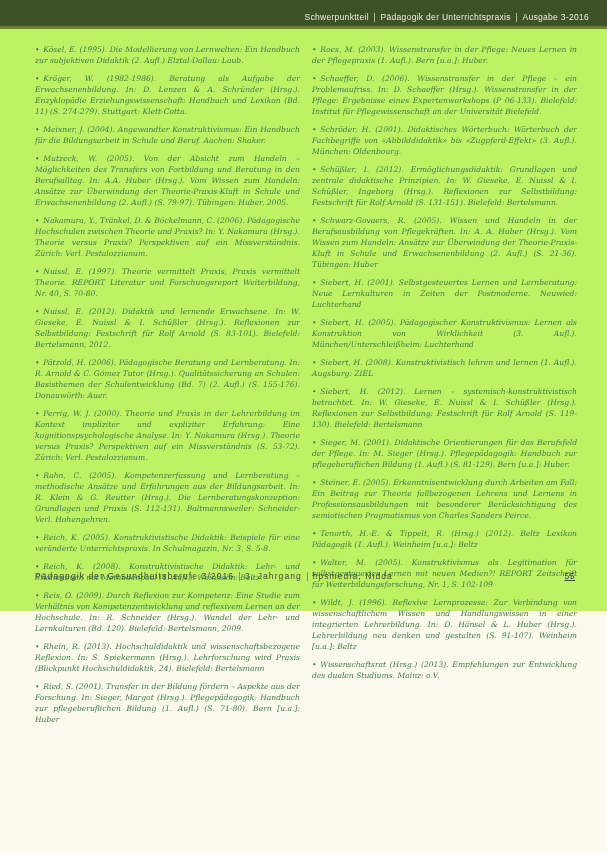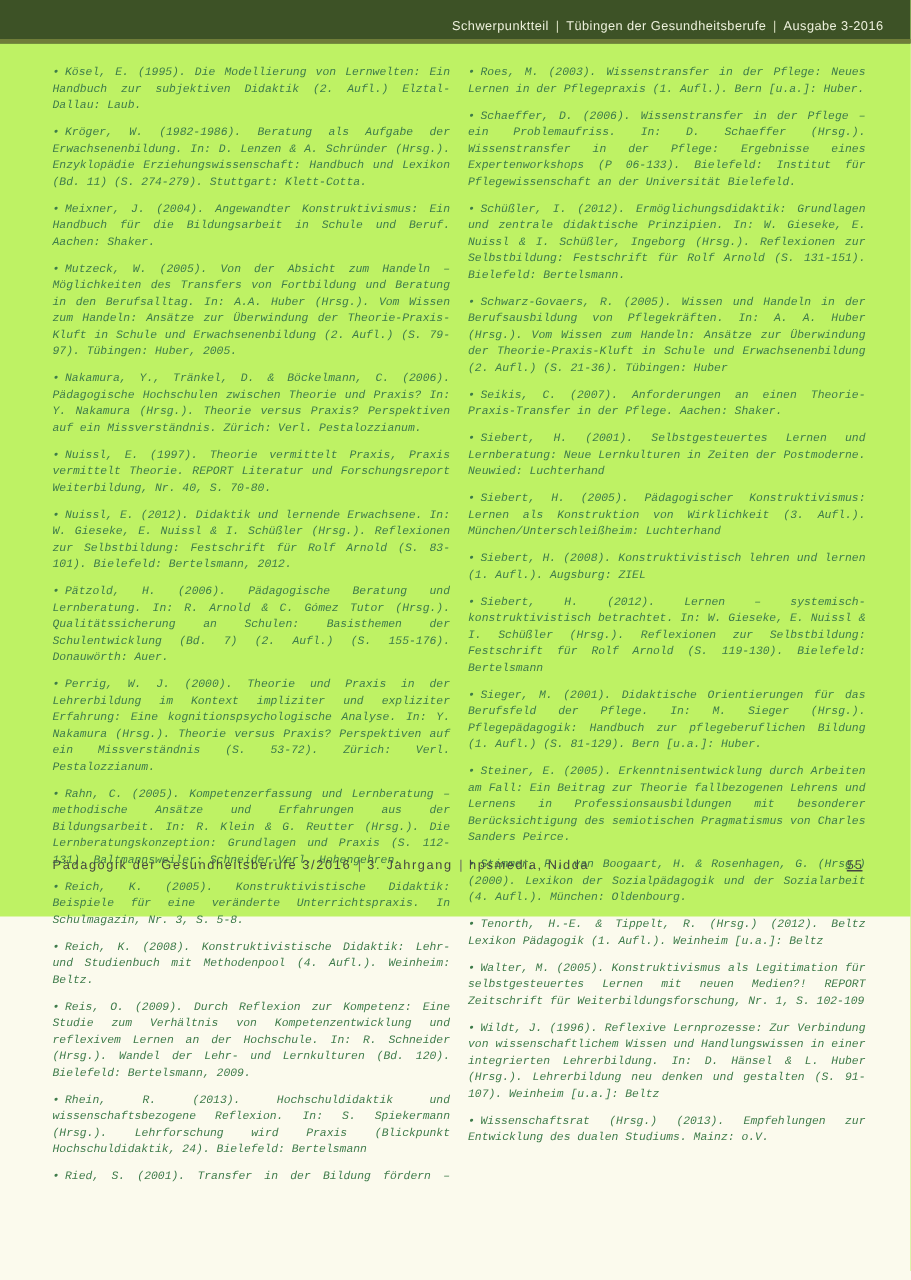--- a/index.html
+++ b/index.html
@@ -17,21 +17,21 @@
     color:#edf0dc; font-family:"Liberation Sans", sans-serif;
     font-size:8.5px; letter-spacing:0.3px; white-space:nowrap;
   }
   .topbar .seg + .seg::before { content:"\2002|\2002"; color:#d8ddc0; }
 
   
   .content {
     display:flex; gap:12px; padding:15px 30px 0 35px;
     height:762px; overflow:hidden;
   }
-  .col { width:265px;font-family:Liberation Mono, monospace; }
+  .col { width:265px; }
   .ref {
     font-size:7.6px; line-height:11px; color:#3e7b4a;
     font-style:italic; text-align:justify; margin-bottom:7px;
     hyphens:auto; -webkit-hyphens:auto;
   }
   .ref::before { content:"\2022\2002"; }
 
   
   .footer {
     position:absolute; left:35px; right:32px; bottom:30px;
@@ -45,21 +45,21 @@
   .footer .pagenum { letter-spacing:0.5px;text-decoration:underline; }
 </style>
 </head>
 <body>
 
 <div class="page">
 
   <div class="topbar">
     <div class="segwrap" style="display:flex;">
         <span class="seg">Schwerpunktteil</span>
-        <span class="seg">Tübingen der Gesundheitsberufe</span>
+        <span class="seg">Pädagogik der Unterrichtspraxis</span>
         <span class="seg">Ausgabe 3-2016</span>
       </div>
   </div>
 
   <div class="content">
     <div class="col">
         <p class="ref">Kösel, E. (1995). Die Modellierung von Lernwelten: Ein Handbuch zur subjektiven Didaktik (2. Aufl.) Elztal-Dallau: Laub.</p>
         <p class="ref">Kröger, W. (1982-1986). Beratung als Aufgabe der Erwachsenenbildung. In: D. Lenzen &amp; A. Schründer (Hrsg.). Enzyklopädie Erziehungswissenschaft: Handbuch und Lexikon (Bd. 11) (S. 274-279). Stuttgart: Klett-Cotta.</p>
         <p class="ref">Meixner, J. (2004). Angewandter Konstruktivismus: Ein Handbuch für die Bildungsarbeit in Schule und Beruf. Aachen: Shaker.</p>
         <p class="ref">Mutzeck, W. (2005). Von der Absicht zum Handeln – Möglichkeiten des Transfers von Fortbildung und Beratung in den Berufsalltag. In: A.A. Huber (Hrsg.). Vom Wissen zum Handeln: Ansätze zur Überwindung der Theorie-Praxis-Kluft in Schule und Erwachsenenbildung (2. Aufl.) (S. 79-97). Tübingen: Huber, 2005.</p>
@@ -71,30 +71,29 @@
         <p class="ref">Rahn, C. (2005). Kompetenzerfassung und Lernberatung – methodische Ansätze und Erfahrungen aus der Bildungsarbeit. In: R. Klein &amp; G. Reutter (Hrsg.). Die Lernberatungskonzeption: Grundlagen und Praxis (S. 112-131). Baltmannsweiler: Schneider-Verl. Hohengehren.</p>
         <p class="ref">Reich, K. (2005). Konstruktivistische Didaktik: Beispiele für eine veränderte Unterrichtspraxis. In Schulmagazin, Nr. 3, S. 5-8.</p>
         <p class="ref">Reich, K. (2008). Konstruktivistische Didaktik: Lehr- und Studienbuch mit Methodenpool (4. Aufl.). Weinheim: Beltz.</p>
         <p class="ref">Reis, O. (2009). Durch Reflexion zur Kompetenz: Eine Studie zum Verhältnis von Kompetenzentwicklung und reflexivem Lernen an der Hochschule. In: R. Schneider (Hrsg.). Wandel der Lehr- und Lernkulturen (Bd. 120). Bielefeld: Bertelsmann, 2009.</p>
         <p class="ref">Rhein, R. (2013). Hochschuldidaktik und wissenschaftsbezogene Reflexion. In: S. Spiekermann (Hrsg.). Lehrforschung wird Praxis (Blickpunkt Hochschuldidaktik, 24). Bielefeld: Bertelsmann</p>
         <p class="ref">Ried, S. (2001). Transfer in der Bildung fördern – Aspekte aus der Forschung. In: Sieger, Margot (Hrsg.). Pflegepädagogik: Handbuch zur pflegeberuflichen Bildung (1. Aufl.) (S. 71-80). Bern [u.a.]: Huber</p>
       </div>
     <div class="col">
         <p class="ref">Roes, M. (2003). Wissenstransfer in der Pflege: Neues Lernen in der Pflegepraxis (1. Aufl.). Bern [u.a.]: Huber.</p>
         <p class="ref">Schaeffer, D. (2006). Wissenstransfer in der Pflege – ein Problemaufriss. In: D. Schaeffer (Hrsg.). Wissenstransfer in der Pflege: Ergebnisse eines Expertenworkshops (P 06-133). Bielefeld: Institut für Pflegewissenschaft an der Universität Bielefeld.</p>
+        <p class="ref">Schröder, H. (2001). Didaktisches Wörterbuch: Wörterbuch der Fachbegriffe von «Abbilddidaktik» bis «Zugpferd-Effekt» (3. Aufl.). München: Oldenbourg.</p>
         <p class="ref">Schüßler, I. (2012). Ermöglichungsdidaktik: Grundlagen und zentrale didaktische Prinzipien. In: W. Gieseke, E. Nuissl &amp; I. Schüßler, Ingeborg (Hrsg.). Reflexionen zur Selbstbildung: Festschrift für Rolf Arnold (S. 131-151). Bielefeld: Bertelsmann.</p>
         <p class="ref">Schwarz-Govaers, R. (2005). Wissen und Handeln in der Berufsausbildung von Pflegekräften. In: A. A. Huber (Hrsg.). Vom Wissen zum Handeln: Ansätze zur Überwindung der Theorie-Praxis-Kluft in Schule und Erwachsenenbildung (2. Aufl.) (S. 21-36). Tübingen: Huber</p>
-        <p class="ref">Seikis, C. (2007). Anforderungen an einen Theorie-Praxis-Transfer in der Pflege. Aachen: Shaker.</p>
         <p class="ref">Siebert, H. (2001). Selbstgesteuertes Lernen und Lernberatung: Neue Lernkulturen in Zeiten der Postmoderne. Neuwied: Luchterhand</p>
         <p class="ref">Siebert, H. (2005). Pädagogischer Konstruktivismus: Lernen als Konstruktion von Wirklichkeit (3. Aufl.). München/Unterschleißheim: Luchterhand</p>
         <p class="ref">Siebert, H. (2008). Konstruktivistisch lehren und lernen (1. Aufl.). Augsburg: ZIEL</p>
         <p class="ref">Siebert, H. (2012). Lernen – systemisch-konstruktivistisch betrachtet. In: W. Gieseke, E. Nuissl &amp; I. Schüßler (Hrsg.). Reflexionen zur Selbstbildung: Festschrift für Rolf Arnold (S. 119-130). Bielefeld: Bertelsmann</p>
         <p class="ref">Sieger, M. (2001). Didaktische Orientierungen für das Berufsfeld der Pflege. In: M. Sieger (Hrsg.). Pflegepädagogik: Handbuch zur pflegeberuflichen Bildung (1. Aufl.) (S. 81-129). Bern [u.a.]: Huber.</p>
         <p class="ref">Steiner, E. (2005). Erkenntnisentwicklung durch Arbeiten am Fall: Ein Beitrag zur Theorie fallbezogenen Lehrens und Lernens in Professionsausbildungen mit besonderer Berücksichtigung des semiotischen Pragmatismus von Charles Sanders Peirce.</p>
-        <p class="ref">Stimmer, F., van Boogaart, H. &amp; Rosenhagen, G. (Hrsg.) (2000). Lexikon der Sozialpädagogik und der Sozialarbeit (4. Aufl.). München: Oldenbourg.</p>
         <p class="ref">Tenorth, H.-E. &amp; Tippelt, R. (Hrsg.) (2012). Beltz Lexikon Pädagogik (1. Aufl.). Weinheim [u.a.]: Beltz</p>
         <p class="ref">Walter, M. (2005). Konstruktivismus als Legitimation für selbstgesteuertes Lernen mit neuen Medien?! REPORT Zeitschrift für Weiterbildungsforschung, Nr. 1, S. 102-109</p>
         <p class="ref">Wildt, J. (1996). Reflexive Lernprozesse: Zur Verbindung von wissenschaftlichem Wissen und Handlungswissen in einer integrierten Lehrerbildung. In: D. Hänsel &amp; L. Huber (Hrsg.). Lehrerbildung neu denken und gestalten (S. 91-107). Weinheim [u.a.]: Beltz</p>
         <p class="ref">Wissenschaftsrat (Hrsg.) (2013). Empfehlungen zur Entwicklung des dualen Studiums. Mainz: o.V.</p>
       </div>
   </div>
 
   <div class="footer">
     <div class="fwrap">
         <span class="fseg">Pädagogik der Gesundheitsberufe 3/2016</span>

